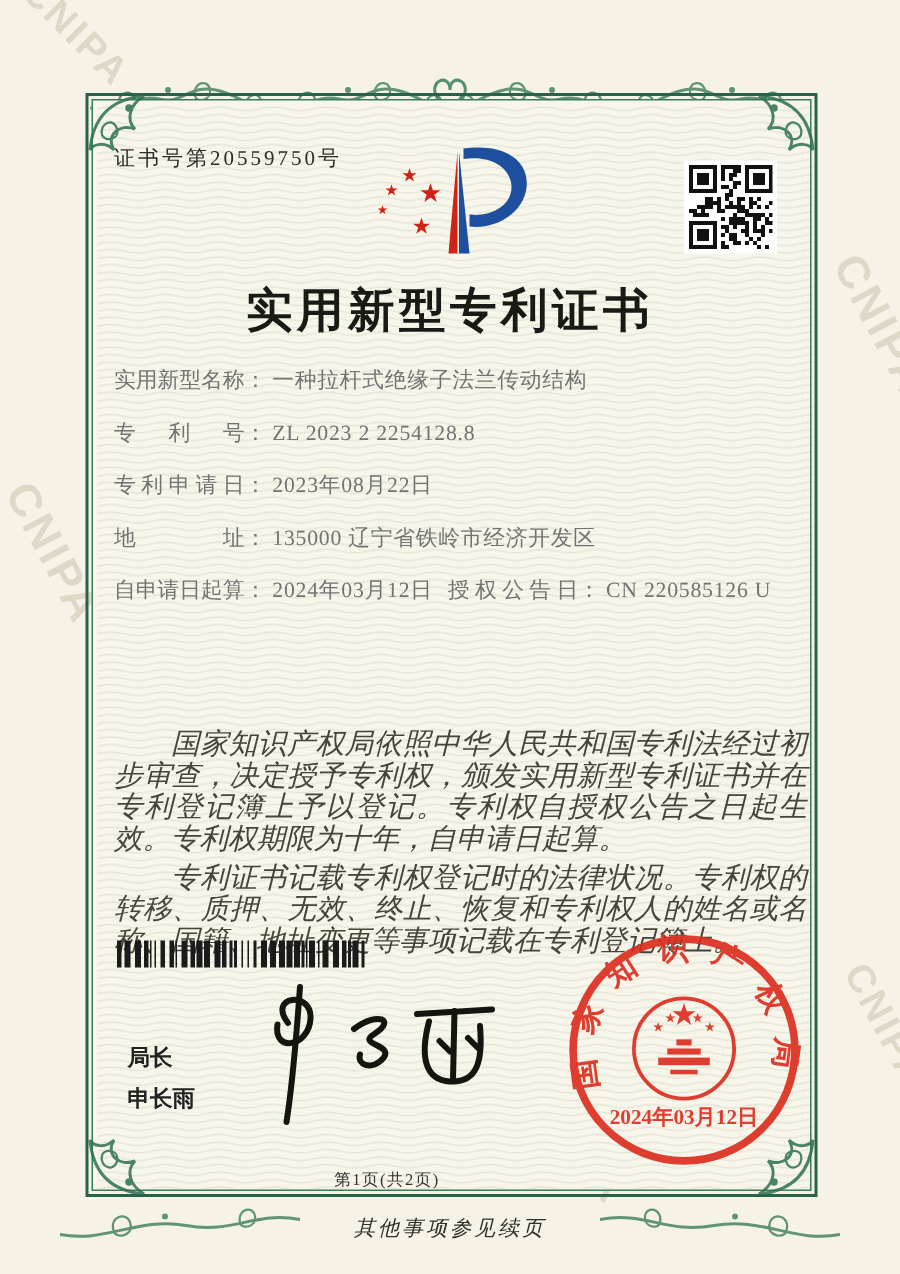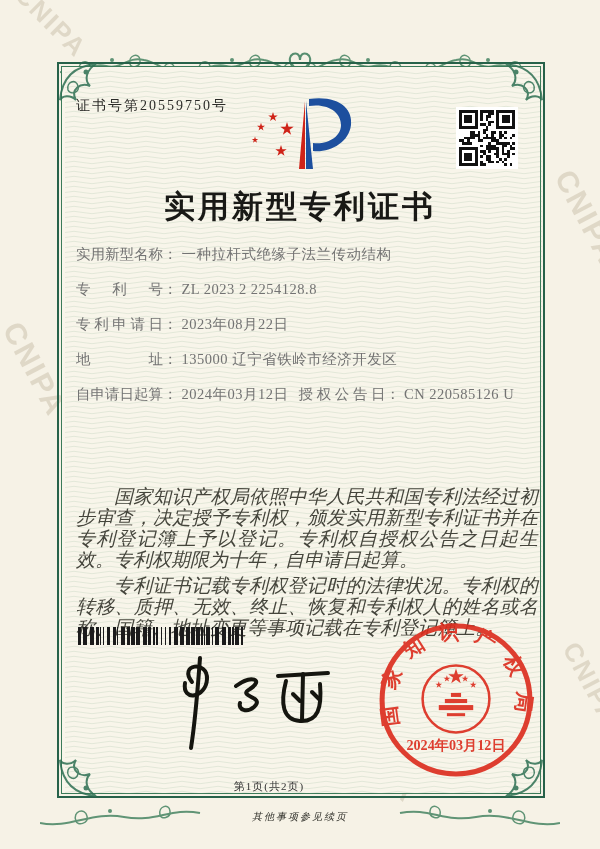--- a/index.html
+++ b/index.html
@@ -67,25 +67,25 @@
   .barcode i{display:block;background:#1b1b1b;height:100%;}
   .signer{
     position:absolute;left:85px;top:692px;
     font-family:"Liberation Sans","DejaVu Sans",sans-serif;
     font-weight:bold;font-size:15px;color:#222;line-height:27px;
   }
   .signature{position:absolute;left:162px;top:652px;width:180px;height:105px;}
   .seal{position:absolute;left:376px;top:620px;width:160px;height:160px;opacity:0.9;}
   .page-num{
     position:absolute;left:0;top:779px;width:516px;text-align:center;
-    font-size:11px;color:#333;letter-spacing:1px;margin-left:11px;
+    font-size:11px;color:#333;letter-spacing:1px;
   }
   .cont-note{
     position:absolute;left:0;top:810px;width:600px;text-align:center;
-    font-size:10px;color:#30302a;font-style:italic;letter-spacing:2px;
+    font-size:14px;color:#30302a;font-style:italic;letter-spacing:2px;
   }
   .flourish{position:absolute;pointer-events:none;}
   .f-top{left:60px;top:46px;width:480px;height:42px;}
   .f-bottom{left:40px;top:793px;width:520px;height:52px;}
   .corner{position:absolute;width:74px;height:74px;}
   .c-tl{left:56px;top:60px;}
   .c-tr{left:472px;top:60px;transform:scaleX(-1);}
   .c-bl{left:56px;top:726px;transform:scaleY(-1);}
   .c-br{left:472px;top:726px;transform:scale(-1,-1);}
 </style>
@@ -365,20 +365,24 @@
       <i style="width: 3.9px; margin-right: 1.3px;"></i>
       <i style="width: 1.3px; margin-right: 2.6px;"></i>
       <i style="width: 3.9px; margin-right: 2.6px;"></i>
       <i style="width: 3.9px; margin-right: 2.6px;"></i>
       <i style="width: 2.6px; margin-right: 1.3px;"></i>
       <i style="width: 1.3px; margin-right: 1.3px;"></i>
       <i style="width: 3.9px; margin-right: 2.6px;"></i>
       <i style="width: 1.3px; margin-right: 2.6px;"></i>
     </div>
 
+  <div class="signer">
+    <div>局长</div>
+    <div>申长雨</div>
+  </div>
 
   <svg class="signature" viewBox="0 0 180 105">
     <g fill="none" stroke="#15150f" stroke-width="4" stroke-linecap="round">
       <path d="M30,30 C16,12 46,8 45,27 C44,46 20,50 23,31"></path>
       <path d="M38,6 C36,32 34,64 29,96"></path>
       <path d="M74,34 C90,22 102,28 88,37 C74,45 104,44 92,55 C85,61 76,58 78,51"></path>
       <path d="M116,24 L166,21"></path>
       <path d="M124,29 C118,52 121,68 138,69 C156,70 160,56 158,32"></path>
       <path d="M141,22 L140,68"></path>
       <path d="M131,42 l7,7"></path>

